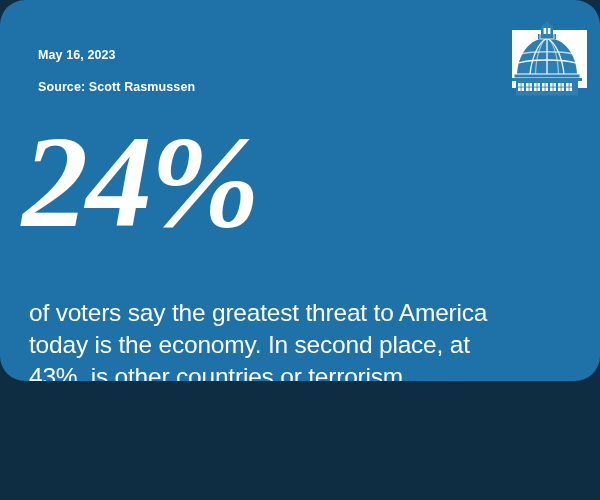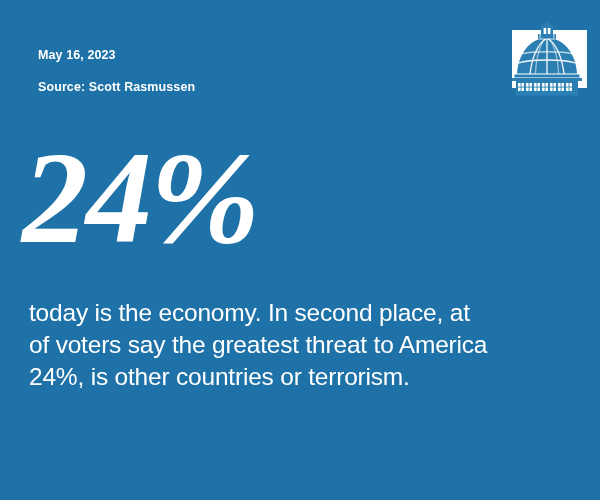--- a/index.html
+++ b/index.html
@@ -7,24 +7,25 @@
     margin: 0;
     padding: 0;
     background: #0f2d42;
   }
   body {
     font-family: "Liberation Sans", sans-serif;
   }
   #card {
     position: relative;
     width: 600px;
-    height: 500px;
+    height: 381px;
     overflow: hidden;
     background: #1f72a8;
     box-sizing: border-box;
+    border-radius: 25px;
   }
 
   
   #meta {
     position: absolute;
     left: 38px;
     top: 47px;
     line-height: 1.33;
   }
   #meta .meta-line {
@@ -45,21 +46,21 @@
     top: 22px;
     width: 84px;
     height: 78px;
   }
   #logo svg { display: block; width: 100%; height: 100%; }
 
   
   #stat {
     position: absolute;
     left: 22px;
-    top: 128px;
+    top: 112px;
     width: 540px;
     height: 140px;
   }
   #stat-value {
     display: block;
     color: #ffffff;
     font-family: "Liberation Serif", "DejaVu Serif", serif;
     font-style: italic;
     font-weight: 700;
     font-size: 132px;
@@ -148,18 +149,18 @@
       <rect x="41.3" y="0" width="1.4" height="3" fill="#2c7fb3"></rect>
       <circle cx="42" cy="0.6" r="1.5" fill="#2c7fb3"></circle>
     </svg>
   </div>
 
   <div id="stat">
     <span id="stat-value">24%</span>
   </div>
 
   <div id="body-copy">
+    <span class="copy-line">of voters say the greatest threat to America</span>
     <span class="copy-line">today is the economy. In second place, at</span>
-    <span class="copy-line">of voters say the greatest threat to America</span>
-    <span class="copy-line">24%, is other countries or terrorism.</span>
+    <span class="copy-line">43%, is other countries or terrorism.</span>
   </div>
 
 </div>
 
 </body></html>

